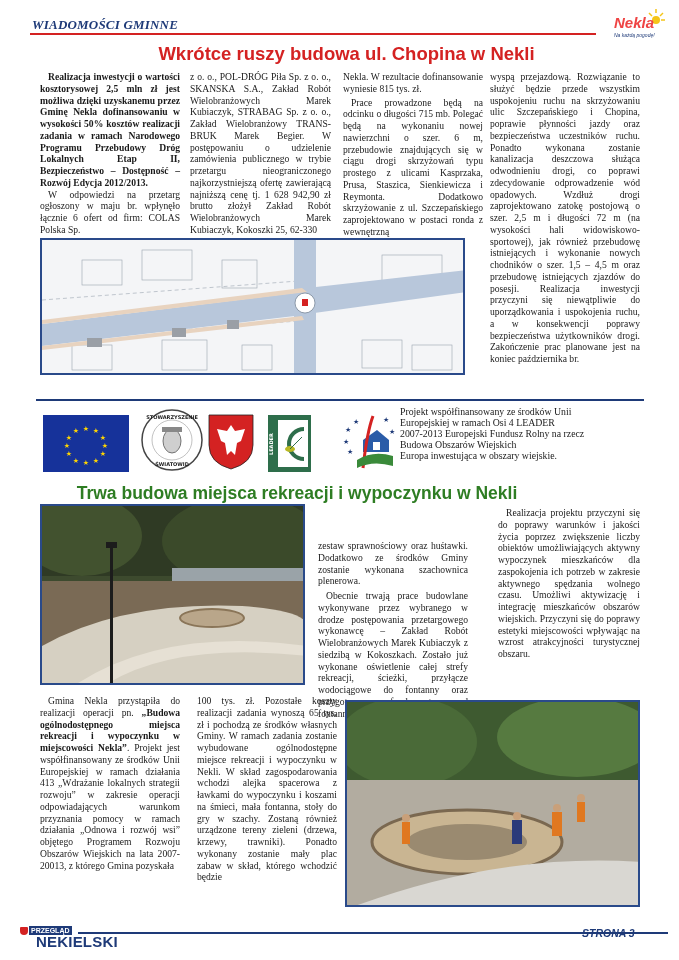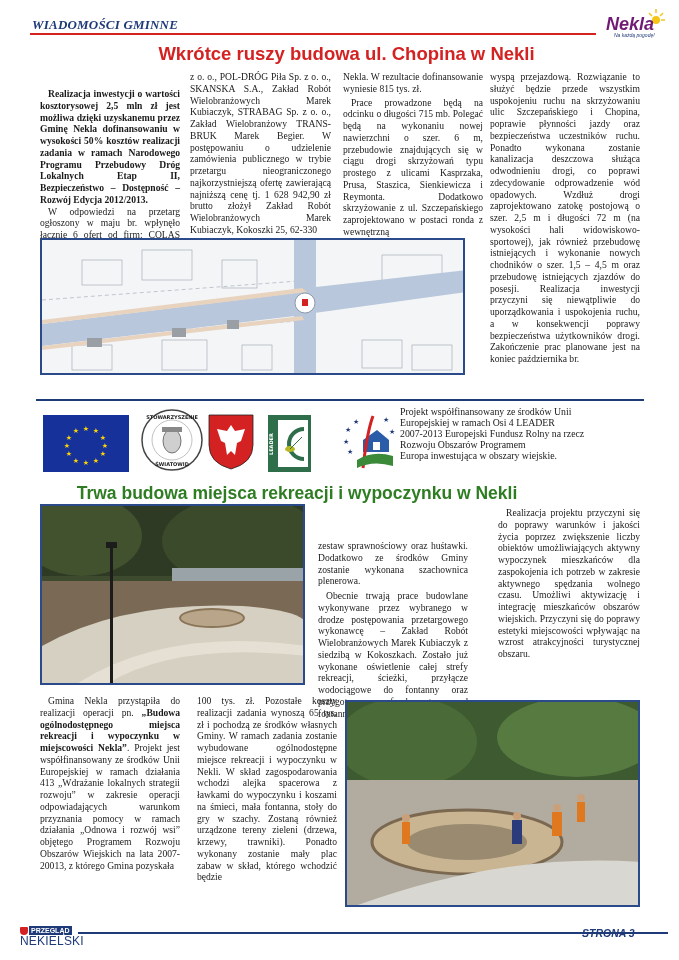--- a/index.html
+++ b/index.html
@@ -2,21 +2,21 @@
 <html><head>
 <meta charset="utf-8">
 <style>
   * { box-sizing: border-box; margin: 0; padding: 0; }
   html, body { width: 679px; height: 960px; background: #ffffff; overflow: hidden; }
   body { position: relative; font-family: "Liberation Serif", serif; color: #1a1a1a; }
 
   .header-title { position: absolute; left: 32px; top: 17px; font-family: "Liberation Serif", serif; font-style: italic; font-weight: bold; font-size: 13px; color: #1e3a78; letter-spacing: 0.2px; }
   .header-rule { position: absolute; left: 30px; top: 33px; width: 566px; height: 2px; background: #d42222; }
   .nekla-logo { position: absolute; left: 602px; top: 8px; width: 68px; height: 34px; }
-  .nekla-logo .brand { position: absolute; left: 4px; top: 6px; font-family: "Liberation Sans", sans-serif; font-style: italic; font-weight: bold; font-size: 18px; color: #701a75; }
+  .nekla-logo .brand { position: absolute; left: 12px; top: 6px; font-family: "Liberation Sans", sans-serif; font-style: italic; font-weight: bold; font-size: 15px; color: #ef4444; }
   .nekla-logo .slogan { position: absolute; left: 12px; top: 24px; font-family: "Liberation Sans", sans-serif; font-style: italic; font-size: 5px; color: #1e3a78; white-space: nowrap; }
   .nekla-logo .sun { position: absolute; left: 44px; top: 0px; width: 20px; height: 20px; }
 
   .article-title { position: absolute; font-family: "Liberation Sans", sans-serif; font-weight: bold; text-align: center; white-space: nowrap; }
   .title1 { left: 0; width: 639px; top: 43px; font-size: 18.5px; color: #d42222; padding-left: 54px; }
   .title2 { left: 0; width: 594px; top: 483px; font-size: 17.5px; color: #2e7d23; padding-left: 0px; }
 
   .col { position: absolute; font-size: 9.6px; line-height: 11.75px; text-align: justify; hyphens: manual; }
   .col p { text-indent: 8px; }
   .col p.noindent { text-indent: 0; }
@@ -36,21 +36,21 @@
 
   .funding { position: absolute; left: 400px; top: 406px; width: 270px; font-size: 9.8px; line-height: 11px; color: #1a1a1a; }
 
   .photo1 { position: absolute; left: 40px; top: 504px; width: 265px; height: 181px; border: 2px solid #2a4a8a; overflow: hidden; background: #4a5a3a; }
   .photo2 { position: absolute; left: 345px; top: 700px; width: 295px; height: 207px; border: 2px solid #2a4a8a; overflow: hidden; background: #6a7a5a; }
 
   .footer-rule { position: absolute; left: 78px; top: 932px; width: 590px; height: 1.5px; background: #1e3a78; }
   .footer-logo { position: absolute; left: 20px; top: 926px; width: 62px; height: 30px; }
   .footer-logo .shield { position: absolute; left: 0; top: 1px; width: 8px; height: 8px; background: #d42222; border-radius: 1px 1px 4px 4px; }
   .footer-logo .pz { position: absolute; left: 9px; top: 0; background: #1e3a78; color: #fff; font-family: "Liberation Sans", sans-serif; font-weight: bold; font-size: 7px; line-height: 9px; padding: 0 2px; }
-  .footer-logo .nk { position: absolute; left: 0px; top: 10px; color: #1e3a78; font-family: "Liberation Sans", sans-serif; font-weight: normal; font-size: 12px; line-height: 11px; letter-spacing: 0.2px; }
+  .footer-logo .nk { position: absolute; left: 16px; top: 10px; color: #1e3a78; font-family: "Liberation Sans", sans-serif; font-weight: bold; font-size: 15px; line-height: 11px; letter-spacing: 0.2px; }
   .page-num { position: absolute; left: 582px; top: 927px; font-family: "Liberation Sans", sans-serif; font-weight: bold; font-style: italic; font-size: 10.5px; color: #1e3a78; }
 </style>
 </head>
 <body>
 
 <div class="header-title">WIADOMOŚCI GMINNE</div>
 <div class="header-rule"></div>
 <div class="nekla-logo">
   <svg class="sun" viewBox="0 0 20 20">
     <circle cx="10" cy="12" r="4" fill="#f5c518"></circle>
@@ -60,21 +60,21 @@
         <line x1="17" y1="5" x2="14" y2="8"></line>
         <line x1="19" y1="12" x2="15" y2="12"></line>
     </g>
   </svg>
   <span class="brand">Nekla</span>
   <span class="slogan">Na każdą pogodę!</span>
 </div>
 
 <div class="article-title title1">Wkrótce ruszy budowa ul. Chopina w Nekli</div>
 
-<div class="col" style="left:40px; top:71px; width:140px;margin-top:17px;">
+<div class="col" style="left:40px; top:71px; width:140px;">
   <p class="lead">Realizacja inwestycji o wartości kosztorysowej 2,5 mln zł jest możliwa dzięki uzyskanemu przez Gminę Nekla dofinansowaniu w wysokości 50% kosztów realizacji zadania w ramach Narodowego Programu Przebudowy Dróg Lokalnych Etap II, Bezpieczeństwo – Dostępność – Rozwój Edycja 2012/2013.</p>
   <p>W odpowiedzi na przetarg ogłoszony w maju br. wpłynęło łącznie 6 ofert od firm: COLAS Polska Sp.</p>
 </div>
 <div class="col" style="left:190px; top:71px; width:141px;">
   <p class="noindent">z o. o., POL-DRÓG Piła Sp. z o. o., SKANSKA S.A., Zakład Robót Wielobranżowych Marek Kubiaczyk, STRABAG Sp. z o. o., Zakład Wielobranżowy TRANS-BRUK Marek Begier. W postępowaniu o udzielenie zamówienia publicznego w trybie przetargu nieograniczonego najkorzystniejszą ofertę zawierającą najniższą cenę tj. 1 628 942,90 zł brutto złożył Zakład Robót Wielobranżowych Marek Kubiaczyk, Kokoszki 25, 62-330</p>
 </div>
 <div class="col" style="left:343px; top:71px; width:140px;">
   <p class="noindent">Nekla. W rezultacie dofinansowanie wyniesie 815 tys. zł.</p>
   <p style="margin-top:2px">Prace prowadzone będą na odcinku o długości 715 mb. Polegać będą na wykonaniu nowej nawierzchni o szer. 6 m, przebudowie znajdujących się w ciągu drogi skrzyżowań typu prostego z ulicami Kasprzaka, Prusa, Staszica, Sienkiewicza i Reymonta. Dodatkowo skrzyżowanie z ul. Szczepańskiego zaprojektowano w postaci ronda z wewnętrzną</p>
 </div>
@@ -171,21 +171,21 @@
         <text x="40" y="10">★</text>
         <text x="46" y="22">★</text>
     </g>
   </svg>
 </div>
 
 <div class="funding">
   <div>Projekt współfinansowany ze środków Unii</div>
   <div>Europejskiej w ramach Osi 4 LEADER</div>
   <div>2007-2013 Europejski Fundusz Rolny na rzecz</div>
-  <div>Rozwoju Obszarów Programem</div>
+  <div>Budowa Obszarów Wiejskich</div>
   <div>Europa inwestująca w obszary wiejskie.</div>
 </div>
 
 <div class="article-title title2">Trwa budowa miejsca rekreacji i wypoczynku w Nekli</div>
 
 <div class="photo1">
   <svg width="265" height="181" viewBox="0 0 265 181">
     <rect width="265" height="181" fill="#3d4a2e"></rect>
     <rect y="0" width="265" height="70" fill="#2f3a24"></rect>
     <ellipse cx="40" cy="30" rx="60" ry="40" fill="#42522f"></ellipse>

